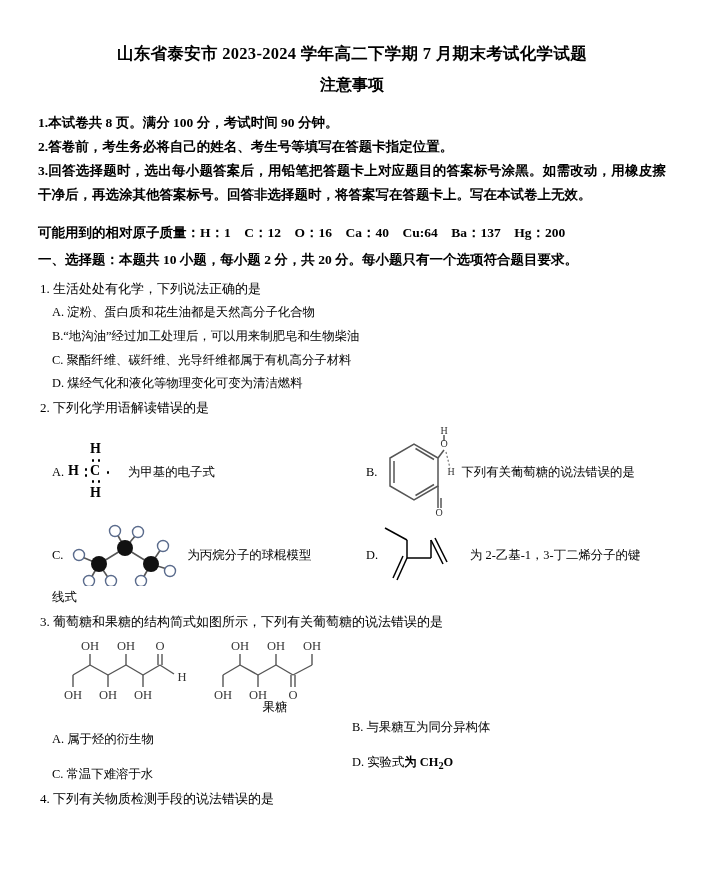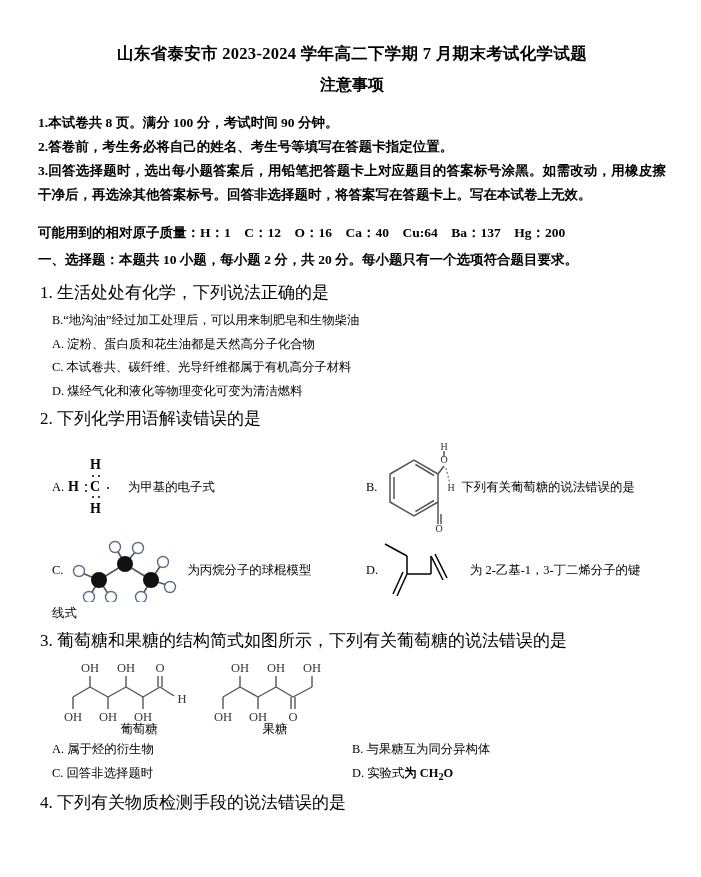--- a/index.html
+++ b/index.html
@@ -63,37 +63,37 @@
   }
   .section-head {
     font-size: 13.5px;
     font-weight: bold;
     line-height: 1.85;
     margin: 2px 0 4px 0;
   }
 
   
   .q-stem {
-    font-size: 17px;
+    font-size: 13px;
     line-height: 1.9;
     margin: 0;
   }
   .opt {
     font-size: 12.4px;
     line-height: 1.9;
     margin: 0;
   }
   .opt-indent { padding-left: 14px; }
   .q-indent { padding-left: 2px; }
 
   .two-col {
     display: flex;
     width: 100%;
   }
-  .two-col > div:first-child { width: 50%; }
+  .two-col > div:first-child { width: 50%; margin-top: 12px; }
   .two-col > div:last-child  { width: 50%; }
 
   
   .fig-row {
     display: flex;
     align-items: center;
     width: 100%;
     margin-top: 4px;
   }
   .fig-half {
@@ -164,23 +164,23 @@
     </div>
 
     <div class="atomic-line">可能用到的相对原子质量：H：1　C：12　O：16　Ca：40　Cu:64　Ba：137　Hg：200</div>
     <div class="section-head">一、选择题：本题共 10 小题，每小题 2 分，共 20 分。每小题只有一个选项符合题目要求。</div>
 
     <div>
       <p class="q-stem q-indent">
         <span>1.</span>
         <span>生活处处有化学，下列说法正确的是</span>
       </p>
+      <p class="opt opt-indent">A. 淀粉、蛋白质和花生油都是天然高分子化合物</p>
       <p class="opt opt-indent">B.“地沟油”经过加工处理后，可以用来制肥皂和生物柴油</p>
-      <p class="opt opt-indent">A. 淀粉、蛋白质和花生油都是天然高分子化合物</p>
-      <p class="opt opt-indent">C. 本试卷共、碳纤维、光导纤维都属于有机高分子材料</p>
+      <p class="opt opt-indent">C. 聚酯纤维、碳纤维、光导纤维都属于有机高分子材料</p>
       <p class="opt opt-indent">D. 煤经气化和液化等物理变化可变为清洁燃料</p>
     </div>
 
     <div>
       <p class="q-stem q-indent">
         <span>2.</span>
         <span>下列化学用语解读错误的是</span>
       </p>
 
       <div class="fig-row">
@@ -329,21 +329,20 @@
               <line x1="98" y1="26" x2="98" y2="15"></line>
 
               <line x1="96" y1="26" x2="110" y2="35"></line>
             </g>
             <text x="118" y="42" font-size="12.5" fill="#333" text-anchor="middle" font-family="'Liberation Serif', serif">H</text>
 
             <text x="9" y="60" font-size="12.5" fill="#333" text-anchor="middle" font-family="'Liberation Serif', serif">OH</text>
             <text x="44" y="60" font-size="12.5" fill="#333" text-anchor="middle" font-family="'Liberation Serif', serif">OH</text>
             <text x="79" y="60" font-size="12.5" fill="#333" text-anchor="middle" font-family="'Liberation Serif', serif">OH</text>
           </svg>
-          <div class="sugar-name">葡萄糖</div>
         </div>
 
         <div class="sugar-block">
           <svg class="fig-svg" width="122" height="62" viewBox="0 0 122 62">
             <text x="26" y="11" font-size="12.5" fill="#333" text-anchor="middle" font-family="'Liberation Serif', serif">OH</text>
             <text x="62" y="11" font-size="12.5" fill="#333" text-anchor="middle" font-family="'Liberation Serif', serif">OH</text>
             <text x="98" y="11" font-size="12.5" fill="#333" text-anchor="middle" font-family="'Liberation Serif', serif">OH</text>
             <g stroke="#555" stroke-width="1.4" fill="none">
               <line x1="26" y1="15" x2="26" y2="26"></line>
               <line x1="26" y1="26" x2="9" y2="36"></line>
@@ -370,21 +369,21 @@
       <div class="two-col">
         <div>
             <p class="opt opt-indent">A. 属于烃的衍生物</p>
           </div>
         <div>
             <p class="opt">B. 与果糖互为同分异构体</p>
           </div>
       </div>
       <div class="two-col">
         <div>
-            <p class="opt opt-indent">C. 回答非选择题时</p>
+            <p class="opt opt-indent">C. 常温下难溶于水</p>
           </div>
         <div>
           <p class="opt">
             <span>D. 实验式</span><b><span>为 CH</span><sub>2</sub><span>O</span></b>
           </p>
         </div>
       </div>
     </div>
 
     <div>

